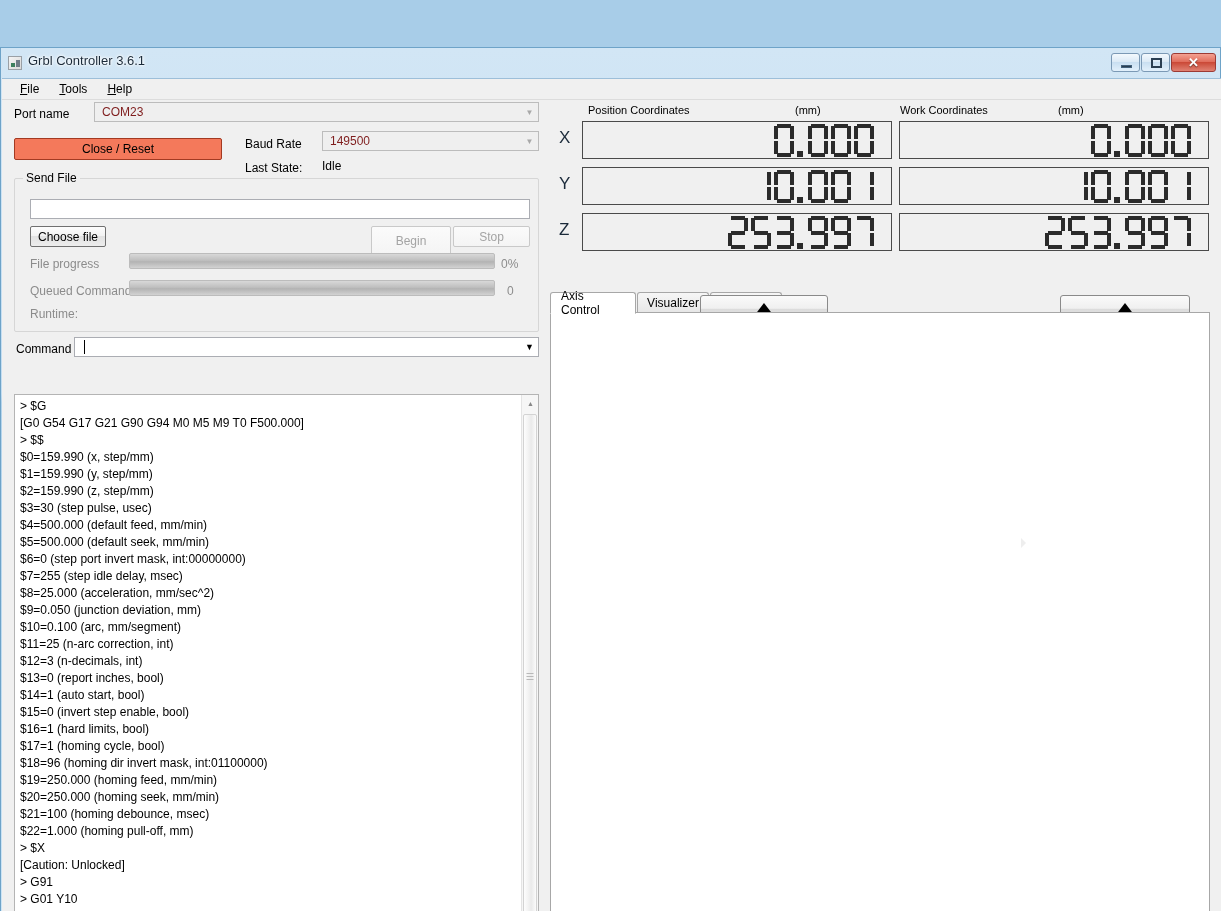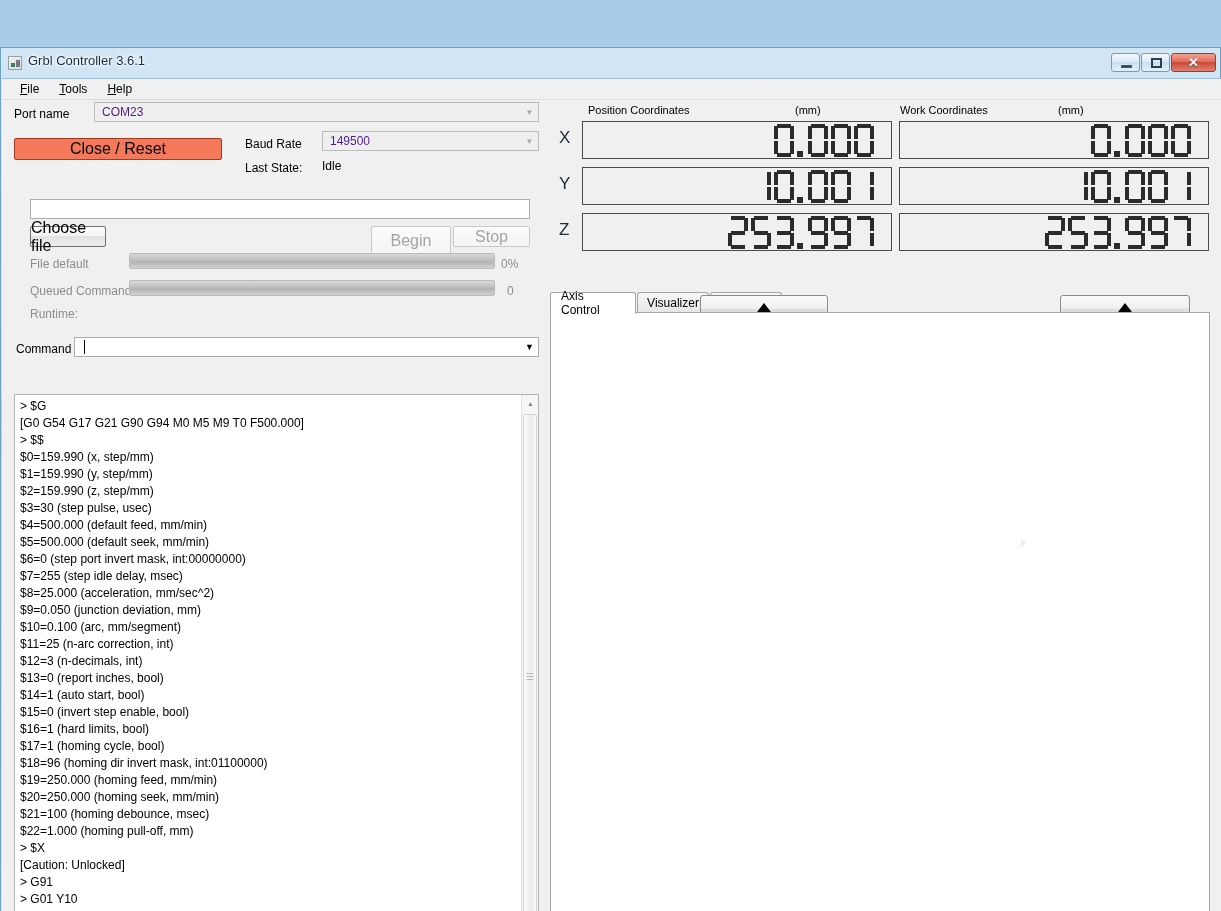--- a/index.html
+++ b/index.html
@@ -86,37 +86,37 @@
 
   
   .lbl{font-size:12px;color:#000;}
   .lbl.dim{color:#8c8c8c;}
 
   .combo{
     position:absolute;box-sizing:border-box;
     border:1px solid #bcbcbc;background:#efefef;
     display:flex;align-items:center;
   }
-  .combo .cval{padding-left:7px;font-size:12px;color:#4c1d95;flex:1;}
+  .combo .cval{padding-left:7px;font-size:12px;color:#7f1d1d;flex:1;}
   .combo .carrow{
     width:17px;text-align:center;font-size:8px;color:#a8a8a8;
   }
   .combo.enabled{border:1px solid #abadb3;background:#fff;}
   .combo.enabled .cval{color:#000;}
   .combo.enabled .carrow{color:#000;font-size:9px;}
 
   .tbox{
     position:absolute;box-sizing:border-box;border:1px solid #abadb3;background:#fff;
   }
 
   .btn{
     position:absolute;box-sizing:border-box;
     border:1px solid #707070;border-radius:2px;
     background:linear-gradient(180deg,#fdfdfd 0%,#f2f2f2 48%,#e2e2e2 50%,#ededed 100%);
-    font-size:16px;color:#000;
+    font-size:12px;color:#000;
     display:flex;align-items:center;justify-content:center;cursor:default;
     text-align:left;
   }
   .btn.dis{
     border:1px solid #c9c9c9;color:#a4a4a4;
     background:linear-gradient(180deg,#fbfbfb 0%,#f4f4f4 100%);
   }
   .btn.jog{
     border:1px solid #8a8a8a;border-radius:3px;
     background:linear-gradient(180deg,#fafafa 0%,#f0f0f0 47%,#dcdcdc 52%,#e9e9e9 100%);
@@ -324,28 +324,31 @@
 
       <div class="lbl" style="position:absolute;left:243px;top:58px;">Baud Rate</div>
       <div class="combo" style="left:320px;top:52px;width:217px;height:20px;">
         <div class="cval">149500</div>
         <div class="carrow">▼</div>
       </div>
 
       <div class="lbl" style="position:absolute;left:243px;top:82px;">Last State:</div>
       <div class="lbl" style="position:absolute;left:320px;top:80px;">Idle</div>
 
+      <div class="grp" style="left:12px;top:99px;width:525px;height:154px;">
+        <div class="grp-title">Send File</div>
+      </div>
       <div class="tbox" style="left:28px;top:120px;width:500px;height:20px;">
         <div style="padding:2px 4px;font-size:12px;"></div>
       </div>
       <div class="btn" style="left:28px;top:147px;width:76px;height:21px;">Choose file</div>
       <div class="btn dis" style="left:369px;top:147px;width:80px;height:30px;">Begin</div>
       <div class="btn dis" style="left:451px;top:147px;width:77px;height:21px;">Stop</div>
 
-      <div class="lbl dim" style="position:absolute;left:28px;top:178px;">File default</div>
+      <div class="lbl dim" style="position:absolute;left:28px;top:178px;">File progress</div>
       <div class="pbar" style="left:127px;top:174px;width:366px;height:16px;"></div>
       <div class="lbl dim" style="position:absolute;left:499px;top:178px;">0%</div>
 
       <div class="lbl dim" style="position:absolute;left:28px;top:205px;">Queued Commands</div>
       <div class="pbar" style="left:127px;top:201px;width:366px;height:16px;"></div>
       <div class="lbl dim" style="position:absolute;left:505px;top:205px;">0</div>
 
       <div class="lbl dim" style="position:absolute;left:28px;top:228px;">Runtime:</div>
 
       <div class="lbl" style="position:absolute;left:14px;top:263px;">Command</div>

